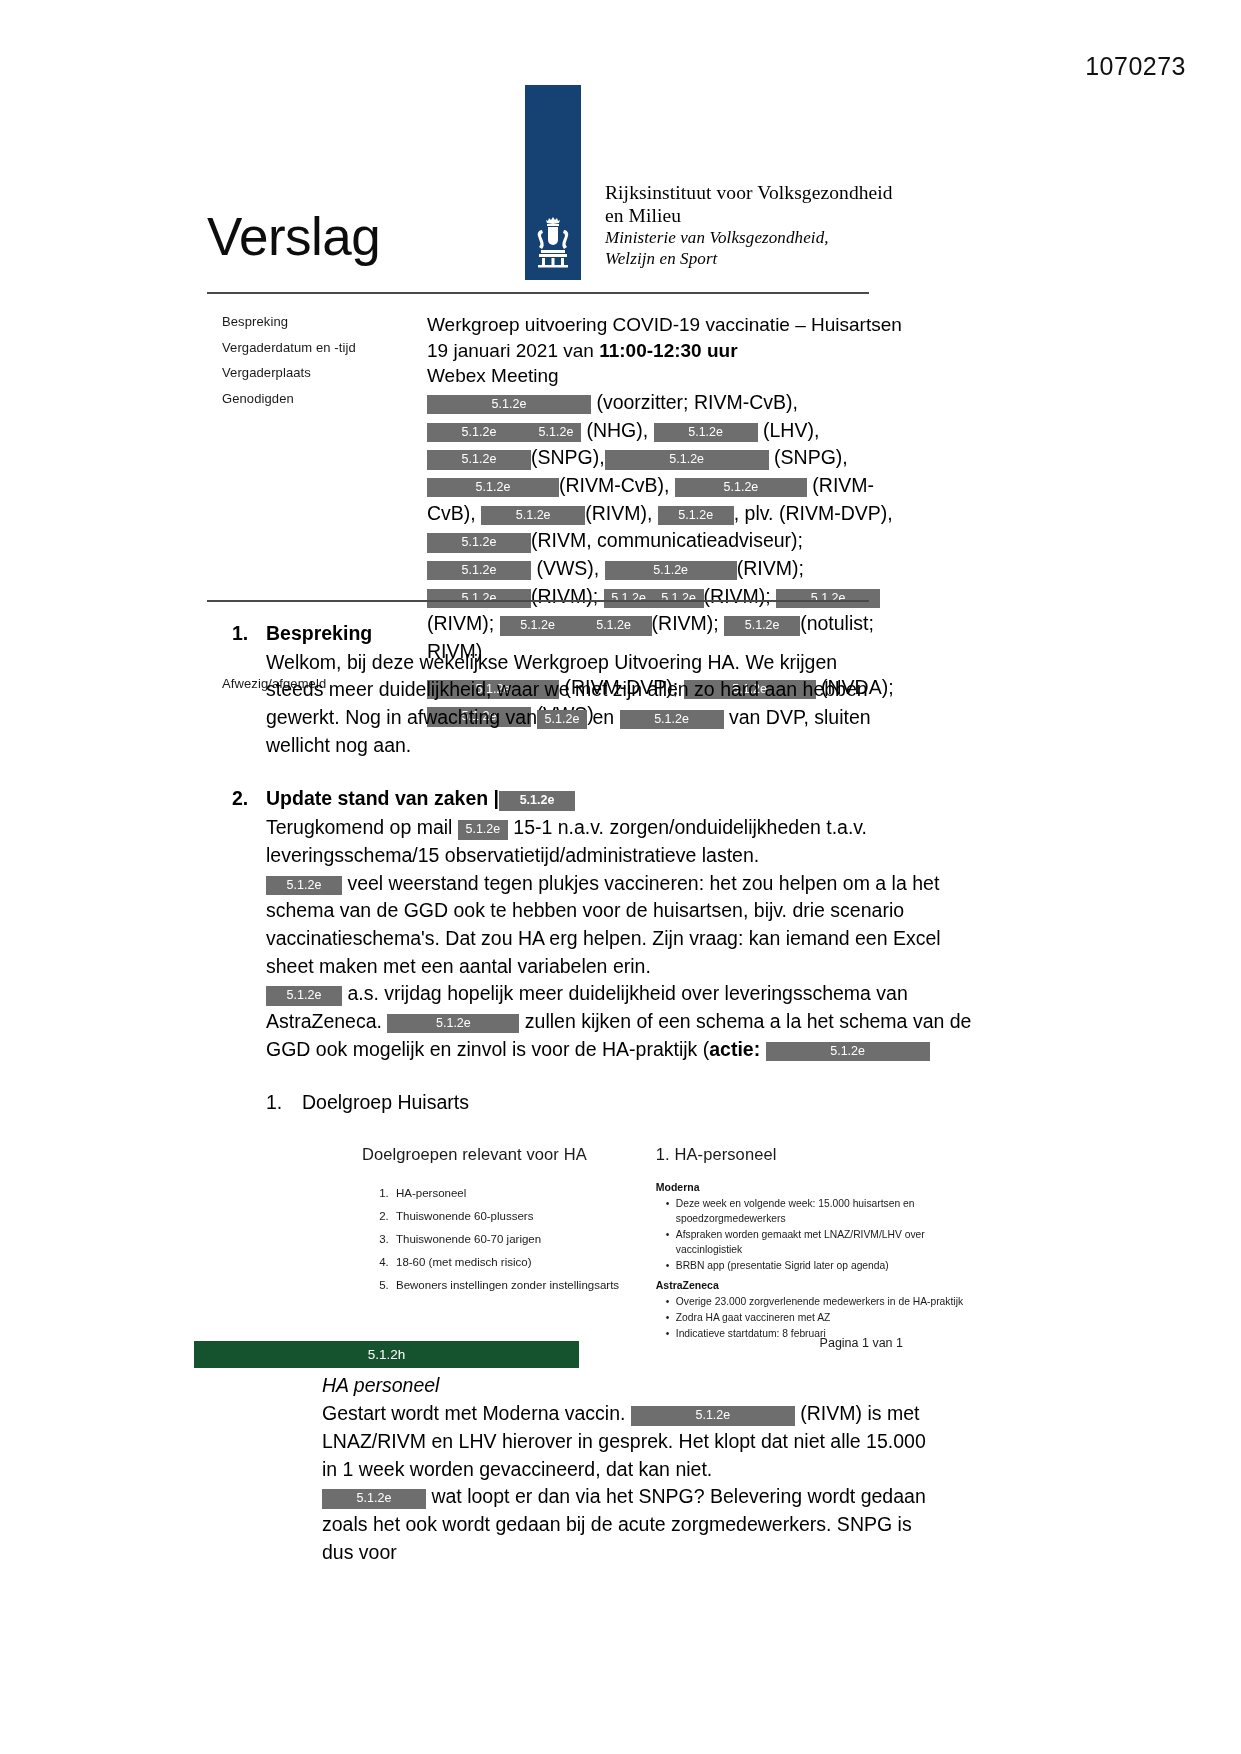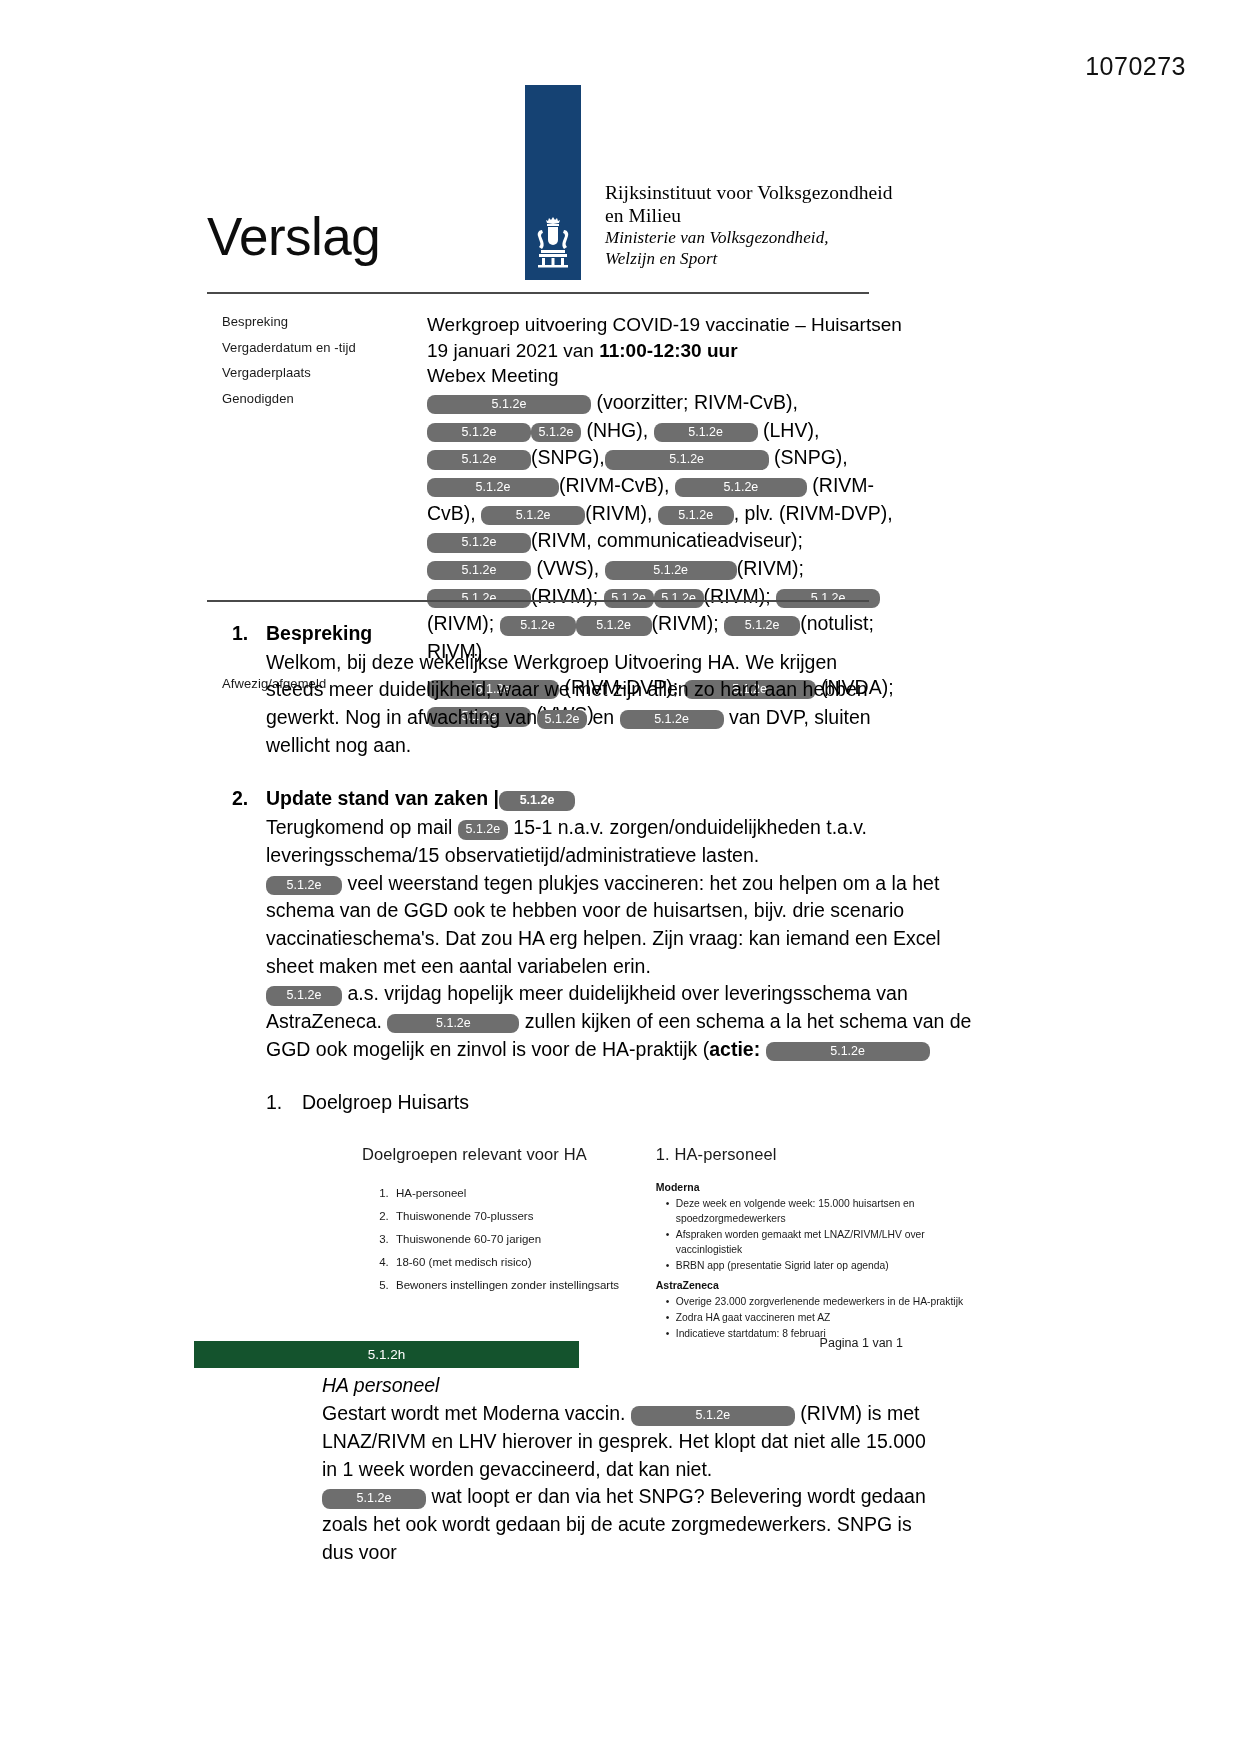--- a/index.html
+++ b/index.html
@@ -139,21 +139,21 @@
   
   .redact {
     display: inline-block;
     background: #6e6e6e;
     color: #ffffff;
     text-align: center;
     vertical-align: baseline;
     font-size: 12.5px;
     line-height: 1.55;
     padding: 0 2px;
-    border-radius: 8px;
+    border-radius: 0;
     white-space: nowrap;
     position: relative;
     top: -1px;
   }
   .r-xs  { min-width: 46px; }
   .r-sm  { min-width: 72px; }
   .r-md  { min-width: 100px; }
   .r-lg  { min-width: 128px; }
   .r-xl  { min-width: 160px; }
 
@@ -411,21 +411,21 @@
         <div class="sub">
           <div class="sub-num">1.</div>
           <div class="sub-title">Doelgroep Huisarts</div>
         </div>
 
         <div class="slide">
           <div class="slide-col-left">
             <div class="slide-h">Doelgroepen relevant voor HA</div>
             <ol class="slide-ol">
               <li>HA-personeel</li>
-              <li>Thuiswonende 70-plussers</li>
+              <li>Thuiswonende 60-plussers</li>
               <li>Thuiswonende 60-70 jarigen</li>
               <li>18-60 (met medisch risico)</li>
               <li>Bewoners instellingen zonder instellingsarts</li>
             </ol>
           </div>
           <div class="slide-col-right">
             <div class="slide-h r">1. HA-personeel</div>
 
             <div class="slide-sub">Moderna</div>
             <ul class="slide-ul">

